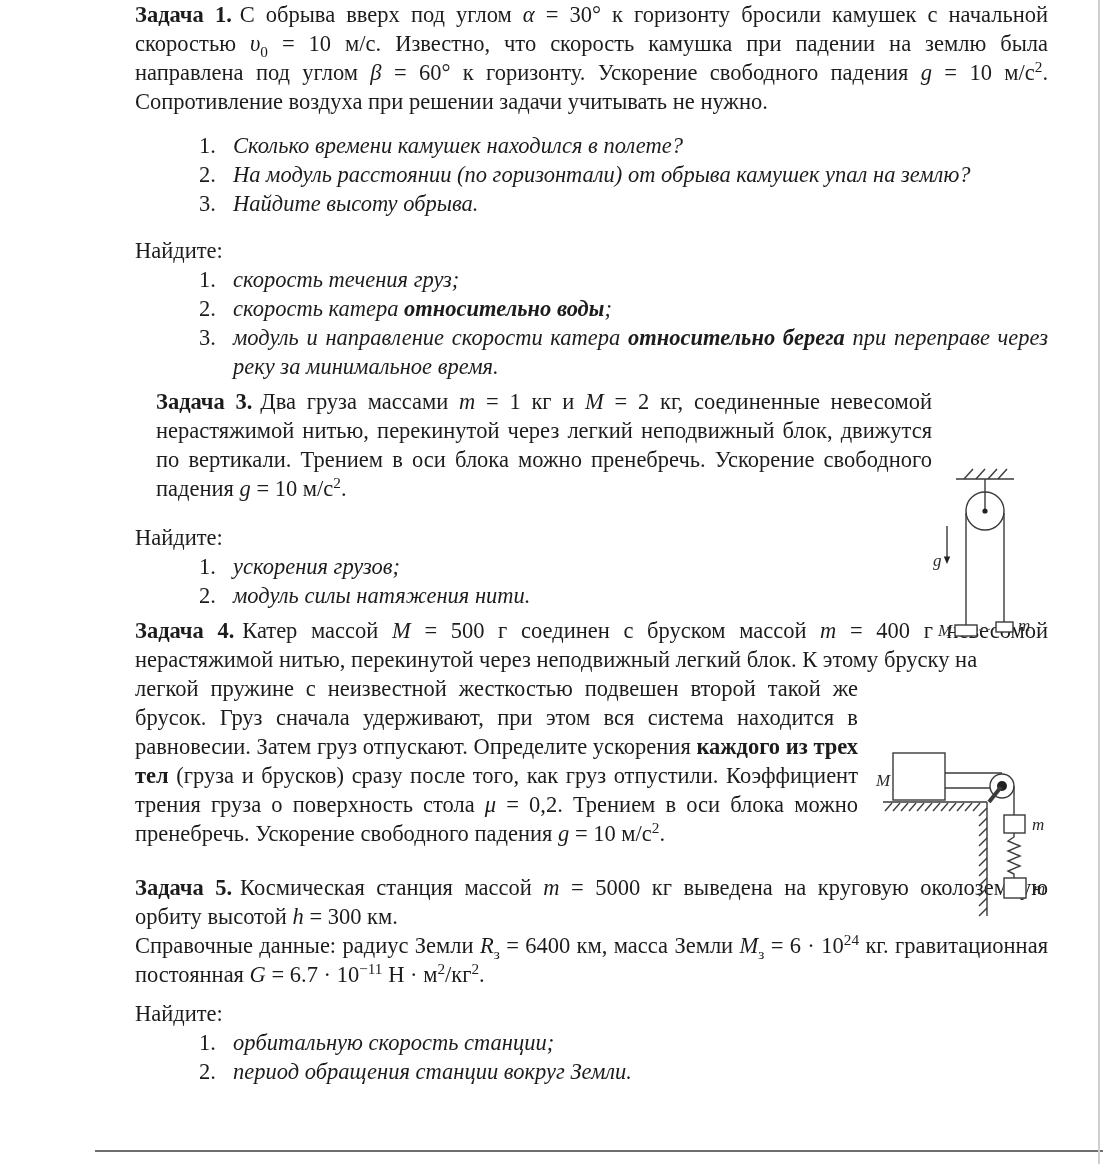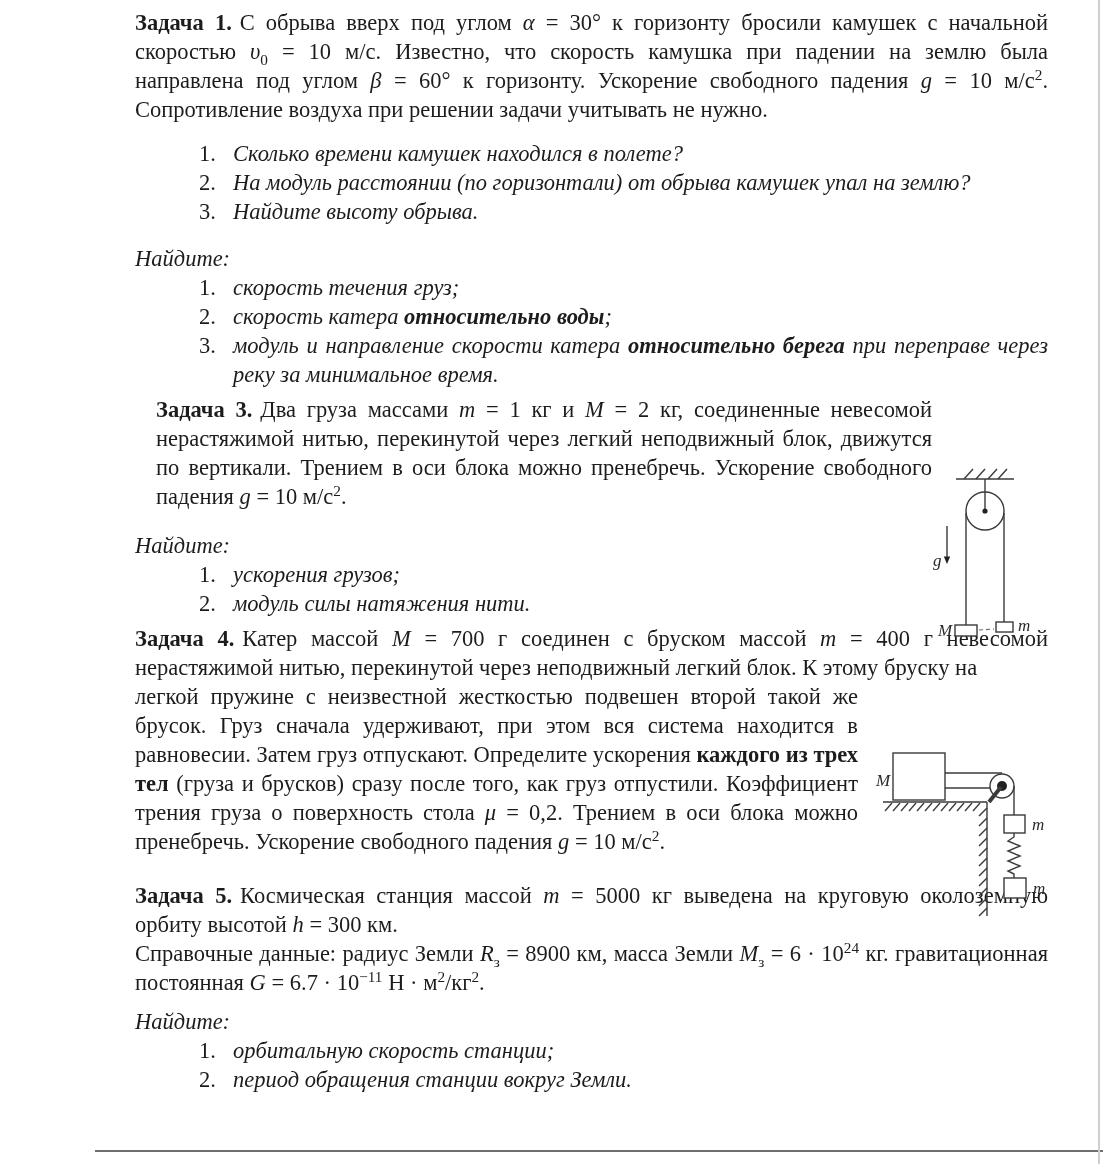--- a/index.html
+++ b/index.html
@@ -4,26 +4,26 @@
 <style>
   * { box-sizing: border-box; }
   html,body { margin:0; padding:0; }
   body {
     width:1107px; height:1164px; background:#ffffff;
     font-family:"Liberation Serif", serif; color:#1c1c1c;
     position:relative; overflow:hidden;
   }
   .page { position:relative; width:1107px; height:1164px; background:#fff; }
   .content {
-    position:absolute; left:135px; top:8px; width:913px;
+    position:absolute; left:135px; top:0; width:913px;
     font-size:22.5px; line-height:29px;
   }
   p { margin:0; text-align:justify; }
   .title { font-weight:700; margin-right:.35em; }
-  .find { margin:0; text-align:left;font-style:italic; }
+  .find { margin:0; text-align:left; }
   ol.items { list-style:none; margin:0; padding:0 0 0 64px; }
   ol.items li { display:flex; }
   .items .num { flex:0 0 34px; }
   .items .txt { flex:1; text-align:justify;font-style:italic; }
   .b { font-weight:700; }
   .i { font-style:italic; }
   sup, sub { font-size:68%; line-height:0; }
 
   
   #t1-items { margin-top:15px; }
@@ -100,27 +100,27 @@
             <span class="txt"><span>ускорения грузов;</span></span>
           </li>
         <li>
             <span class="num">2.</span>
             <span class="txt"><span>модуль силы натяжения нити.</span></span>
           </li>
       </ol>
     </section>
 
     <section>
-      <p id="t4-p1"><b class="title">Задача 4.</b><span><span>Катер массой </span><span class="i">M</span><span> = 700 г соединен с бруском массой </span><span class="i">m</span><span> = 400 г невесомой нерастяжимой нитью, перекинутой через неподвижный легкий блок. К этому бруску на</span></span></p>
+      <p id="t4-p1"><b class="title">Задача 4.</b><span><span>Катер массой </span><span class="i">M</span><span> = 500 г соединен с бруском массой </span><span class="i">m</span><span> = 400 г невесомой нерастяжимой нитью, перекинутой через неподвижный легкий блок. К этому бруску на</span></span></p>
       <p id="t4-p2"><span>легкой пружине с неизвестной жесткостью подвешен второй такой же брусок. Груз сначала удерживают, при этом вся система находится в равновесии. Затем груз отпускают. Определите ускорения </span><span class="b">каждого из трех тел</span><span> (груза и брусков) сразу после того, как груз отпустили. Коэффициент трения груза о поверхность стола </span><span class="i">μ</span><span> = 0,2. Трением в оси блока можно пренебречь. Ускорение свободного падения </span><span class="i">g</span><span> = 10 м/с</span><sup>2</sup><span>.</span></p>
     </section>
 
     <section>
       <p id="t5-p1"><b class="title">Задача 5.</b><span><span>Космическая станция массой </span><span class="i">m</span><span> = 5000 кг выведена на круговую околоземную орбиту высотой </span><span class="i">h</span><span> = 300 км.</span></span></p>
-      <p id="t5-p2"><span>Справочные данные: радиус Земли </span><span class="i">R</span><sub>з</sub><span> = 8900 км, масса Земли </span><span class="i">M</span><sub>з</sub><span> = 6 · 10</span><sup>24</sup><span> кг. гравитационная постоянная </span><span class="i">G</span><span> = 6.7 · 10</span><sup>−11</sup><span> Н · м</span><sup>2</sup><span>/кг</span><sup>2</sup><span>.</span></p>
+      <p id="t5-p2"><span>Справочные данные: радиус Земли </span><span class="i">R</span><sub>з</sub><span> = 6400 км, масса Земли </span><span class="i">M</span><sub>з</sub><span> = 6 · 10</span><sup>24</sup><span> кг. гравитационная постоянная </span><span class="i">G</span><span> = 6.7 · 10</span><sup>−11</sup><span> Н · м</span><sup>2</sup><span>/кг</span><sup>2</sup><span>.</span></p>
       <p class="find" id="t5-find">Найдите:</p>
       <ol class="items">
         <li>
             <span class="num">1.</span>
             <span class="txt"><span>орбитальную скорость станции;</span></span>
           </li>
         <li>
             <span class="num">2.</span>
             <span class="txt"><span>период обращения станции вокруг Земли.</span></span>
           </li>

